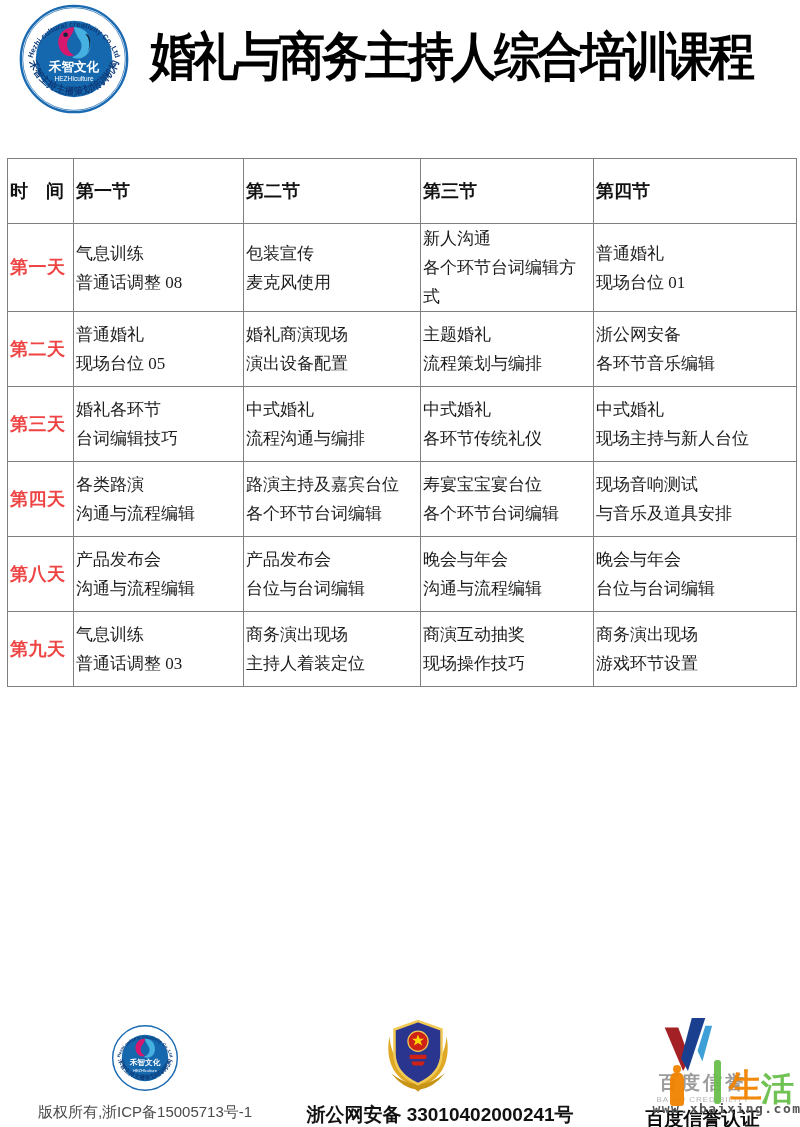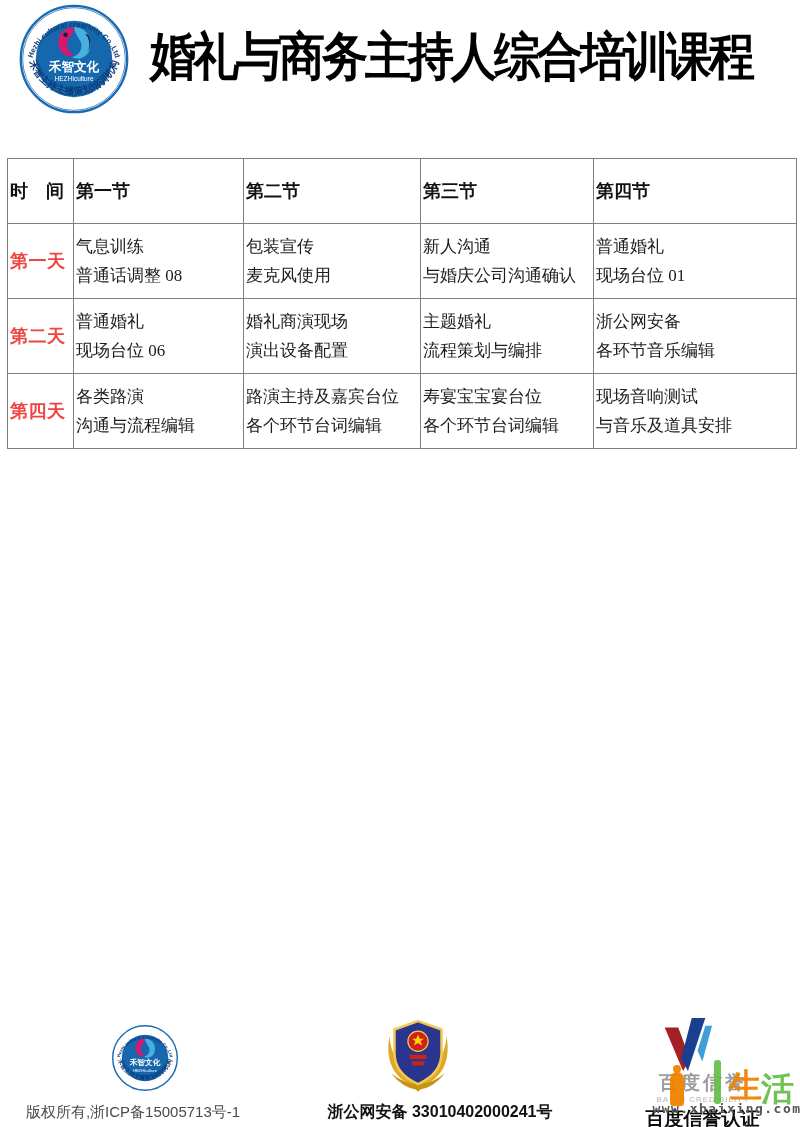--- a/index.html
+++ b/index.html
@@ -41,28 +41,28 @@
     height:64px;font-size:18px;font-weight:bold;color:#111;
   }
   table.schedule td{height:74px;}
   table.schedule td.day{
     font-size:18px;font-weight:600;color:#ef4444;letter-spacing:0.5px;
   }
 
   
   .footer-left-logo{position:absolute;left:111px;top:1024px;width:68px;height:68px;}
   .footer-left-caption{
-    position:absolute;left:13px;top:1103px;width:240px;
+    position:absolute;left:25px;top:1103px;width:240px;
     text-align:center;font-size:15px;color:#4a4a4a;
     font-family:"Liberation Sans","DejaVu Sans",sans-serif;
   }
   .footer-badge{position:absolute;left:376px;top:1011px;width:84px;height:84px;}
   .footer-center-caption{
     position:absolute;left:295px;top:1102px;width:290px;
-    text-align:center;font-size:16px;font-weight:bold;color:#111;
+    text-align:center;font-size:19px;font-weight:bold;color:#111;
     font-family:"Liberation Sans","DejaVu Sans",sans-serif;
   }
   .baidu-logo{position:absolute;left:655px;top:1016px;width:60px;height:58px;}
   .baidu-gray-line1{
     position:absolute;left:628px;top:1070px;width:150px;
     text-align:center;font-size:19px;font-weight:bold;color:#9c9c9c;
     letter-spacing:3px;
     font-family:"Liberation Sans","DejaVu Sans",sans-serif;
   }
   .baidu-gray-line2{
@@ -165,63 +165,120 @@
           <td>
             <div>气息训练</div>
             <div>普通话调整 08</div>
           </td>
           <td>
             <div>包装宣传</div>
             <div>麦克风使用</div>
           </td>
           <td>
             <div>新人沟通</div>
-            <div>与婚庆公司沟通确认</div>
+            <div>各个环节台词编辑方式</div>
           </td>
           <td>
             <div>普通婚礼</div>
             <div>现场台位 01</div>
           </td>
         </tr>
         <tr>
           <td class="day">第二天</td>
           <td>
             <div>普通婚礼</div>
-            <div>现场台位 06</div>
+            <div>现场台位 05</div>
           </td>
           <td>
             <div>婚礼商演现场</div>
             <div>演出设备配置</div>
           </td>
           <td>
             <div>主题婚礼</div>
             <div>流程策划与编排</div>
           </td>
           <td>
             <div>浙公网安备</div>
             <div>各环节音乐编辑</div>
           </td>
         </tr>
         <tr>
+          <td class="day">第三天</td>
+          <td>
+            <div>婚礼各环节</div>
+            <div>台词编辑技巧</div>
+          </td>
+          <td>
+            <div>中式婚礼</div>
+            <div>流程沟通与编排</div>
+          </td>
+          <td>
+            <div>中式婚礼</div>
+            <div>各环节传统礼仪</div>
+          </td>
+          <td>
+            <div>中式婚礼</div>
+            <div>现场主持与新人台位</div>
+          </td>
+        </tr>
+        <tr>
           <td class="day">第四天</td>
           <td>
             <div>各类路演</div>
             <div>沟通与流程编辑</div>
           </td>
           <td>
             <div>路演主持及嘉宾台位</div>
             <div>各个环节台词编辑</div>
           </td>
           <td>
             <div>寿宴宝宝宴台位</div>
             <div>各个环节台词编辑</div>
           </td>
           <td>
             <div>现场音响测试</div>
             <div>与音乐及道具安排</div>
+          </td>
+        </tr>
+        <tr>
+          <td class="day">第八天</td>
+          <td>
+            <div>产品发布会</div>
+            <div>沟通与流程编辑</div>
+          </td>
+          <td>
+            <div>产品发布会</div>
+            <div>台位与台词编辑</div>
+          </td>
+          <td>
+            <div>晚会与年会</div>
+            <div>沟通与流程编辑</div>
+          </td>
+          <td>
+            <div>晚会与年会</div>
+            <div>台位与台词编辑</div>
+          </td>
+        </tr>
+        <tr>
+          <td class="day">第九天</td>
+          <td>
+            <div>气息训练</div>
+            <div>普通话调整 03</div>
+          </td>
+          <td>
+            <div>商务演出现场</div>
+            <div>主持人着装定位</div>
+          </td>
+          <td>
+            <div>商演互动抽奖</div>
+            <div>现场操作技巧</div>
+          </td>
+          <td>
+            <div>商务演出现场</div>
+            <div>游戏环节设置</div>
           </td>
         </tr>
       </tbody>
   </table>
 
   <div class="footer-left-logo">
     <svg viewBox="0 0 120 120" width="68" height="68">
       <defs>
         <path id="arcTopB" d="M 15,62 A 46,46 0 0 1 105,62"></path>
         <path id="arcBotB" d="M 11,58 A 50,50 0 0 0 109,58"></path>

